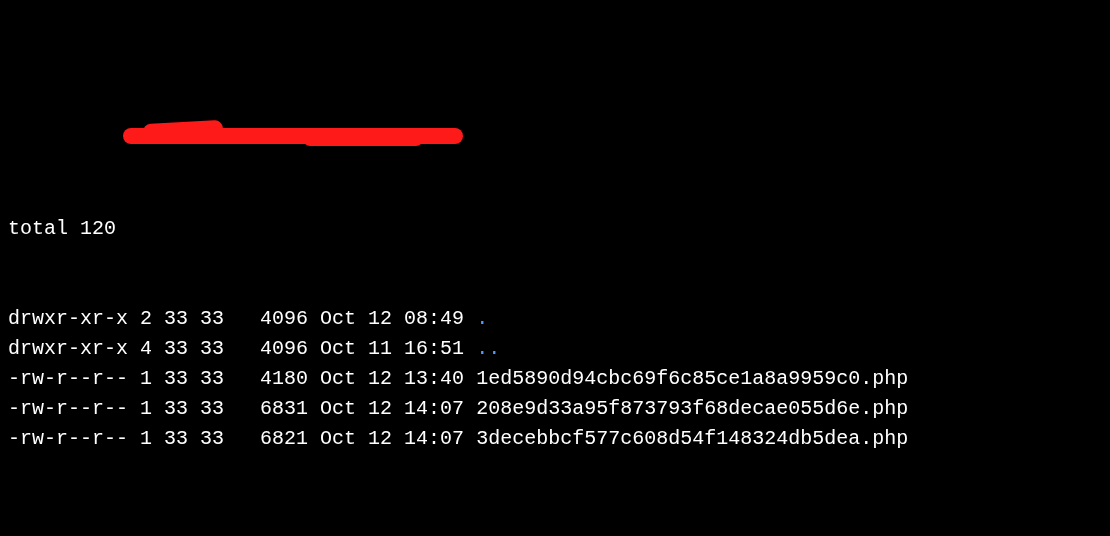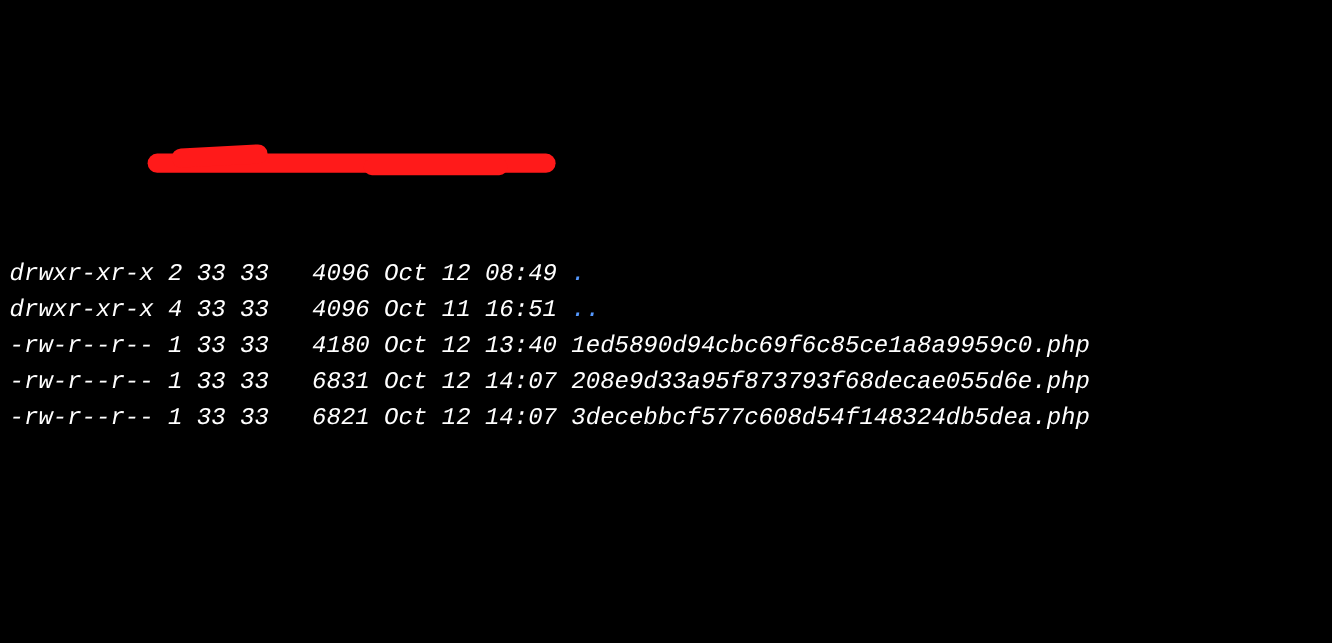--- a/index.html
+++ b/index.html
@@ -14,21 +14,20 @@
       font-size: 20px;
       line-height: 1.5;
       padding: 4px 8px;
       width: 1110px;
       height: 536px;
       overflow: hidden;
       white-space: pre;
     }
     .file-row {
       white-space: pre;
-      font-style: italic;
     }
     .dir-link {
       color: #5599ff;
     }
     .redaction-overlay {
       position: absolute;
       top: 2px;
       left: 115px;
       width: 330px;
       height: 22px;
@@ -65,17 +64,18 @@
 <body>
 
 
 
 <div class="container">
   <div class="redaction-overlay">
     <div class="redaction-shape r1"></div>
     <div class="redaction-shape r2"></div>
     <div class="redaction-shape r3"></div>
   </div>
+  <div><span>total</span> <span>120</span></div>
   <div id="listing"><div class="file-row"><span>drwxr-xr-x</span><span> 2</span><span> 33</span><span> 33</span><span>   4096</span><span> Oct 12 08:49 </span><span class="dir-link">.</span></div><div class="file-row"><span>drwxr-xr-x</span><span> 4</span><span> 33</span><span> 33</span><span>   4096</span><span> Oct 11 16:51 </span><span class="dir-link">..</span></div><div class="file-row"><span>-rw-r--r--</span><span> 1</span><span> 33</span><span> 33</span><span>   4180</span><span> Oct 12 13:40 </span><span>1ed5890d94cbc69f6c85ce1a8a9959c0.php</span></div><div class="file-row"><span>-rw-r--r--</span><span> 1</span><span> 33</span><span> 33</span><span>   6831</span><span> Oct 12 14:07 </span><span>208e9d33a95f873793f68decae055d6e.php</span></div><div class="file-row"><span>-rw-r--r--</span><span> 1</span><span> 33</span><span> 33</span><span>   6821</span><span> Oct 12 14:07 </span><span>3decebbcf577c608d54f148324db5dea.php</span></div></div>
 </div>
 
 
 
 
 </body></html>

